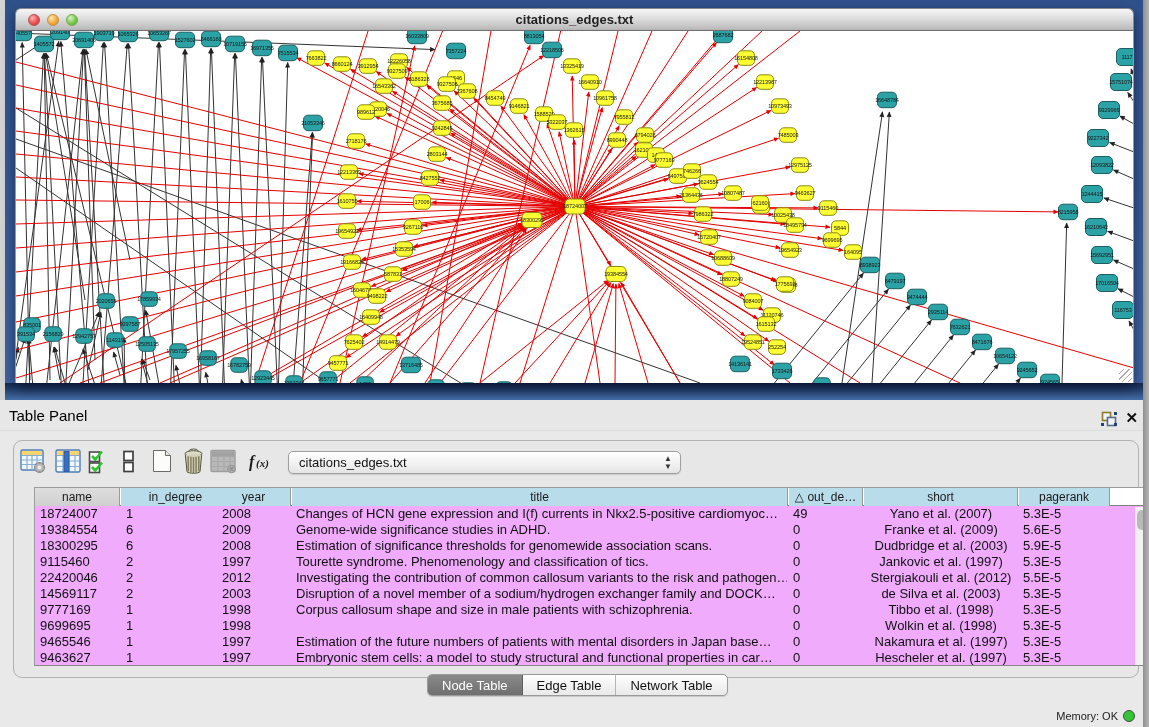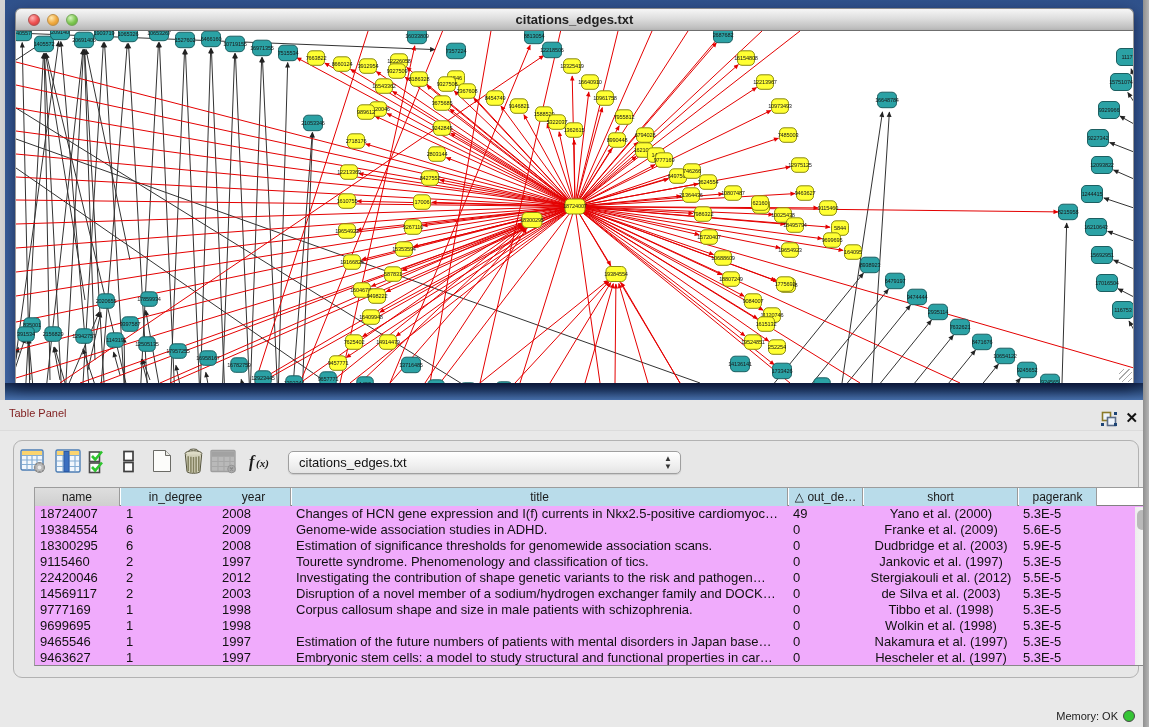--- a/index.html
+++ b/index.html
@@ -14,41 +14,41 @@
   box-shadow:0 5px 14px rgba(0,0,25,.55);}
 #titlebar{height:23px;border-radius:6px 6px 0 0;background:linear-gradient(180deg,#f6f6f6,#dedede 45%,#bfbfbf 90%,#b3b3b3);
   border:1px solid #8a8a8a;border-bottom:1px solid #6f6f6f;position:relative}
 #titlebar .t{text-align:center;font-size:13px;font-weight:bold;color:#222;line-height:21px}
 .tl{position:absolute;top:5px;width:12px;height:12px;border-radius:50%;}
 #gcontent{width:1119px;height:352px;background:#fff;border-left:1px solid #9a9a9a;border-right:1px solid #9a9a9a;overflow:hidden;position:relative}
 #grip{position:absolute;right:1px;bottom:1px;width:13px;height:13px;
  background:repeating-linear-gradient(135deg,transparent 0 3px,#aaa 3px 4px)}
 #tablepanel{position:absolute;left:0;top:400px;width:1149px;height:327px;background:#e9e9e9}
 #tp-head{height:31px;background:#e7e7e7;border-bottom:1px solid #dcdcdc;position:relative}
-#tp-head .t{position:absolute;left:9px;top:7px;font-size:11px;color:#7f1d1d}
+#tp-head .t{position:absolute;left:9px;top:7px;font-size:15px;color:#000000}
 #tp-float{position:absolute;right:32px;top:11px}
 #tp-x{position:absolute;right:11px;top:9px;font-size:15px;font-weight:bold;color:#111}
 #box{position:absolute;left:13px;top:40px;width:1126px;height:238px;background:#e7e7e7;
  border:1px solid #b2b2b2;border-radius:9px}
 #toolbar{position:absolute;left:0;top:4px;height:32px;width:100%;}
 .ti{position:absolute;top:3px}
 #combo{position:absolute;left:274px;top:6px;width:393px;height:23px;border:1px solid #9f9f9f;border-radius:5px;
  background:linear-gradient(180deg,#ffffff,#f0f0f0 60%,#e4e4e4);font-size:13px;color:#111;line-height:21px;padding-left:10px;
  box-shadow:0 1px 1px rgba(0,0,0,.12)}
 #combo .arr{position:absolute;right:8px;top:3px;font-size:8px;color:#333;line-height:8px;text-align:center}
 #table{position:absolute;left:20px;top:46px;width:1120px;height:179px;background:#f0abfc;border:1px solid #9c9c9c;border-bottom:1px solid #888;overflow:hidden}
 #thead{height:18px;border-bottom:1px solid #828282;background:#fff;font-size:12px;color:#1a1a1a;position:relative}
 #thead span{position:absolute;top:0;height:18px;line-height:18px;text-align:center;border-right:1px solid #9a9a9a;background:#b9dcea}
 #thead .h0{left:0;width:85px;background:linear-gradient(180deg,#dedede,#cfcfcf)}
 #thead .h1{left:86px;width:110px}
 #thead .h2{left:182px;width:74px}
 #thead .h3{left:257px;width:496px}
 #thead .h4{left:754px;width:74px}
 #thead .h5{left:829px;width:154px}
-#thead .h6{left:984px;width:78px}
+#thead .h6{left:984px;width:91px}
 #tbody{font-size:13px;color:#111}
 .trow{height:16px;line-height:16px;position:relative;white-space:nowrap}
 .trow span{position:absolute;top:0;height:16px;overflow:hidden}
 .c0{left:5px;width:80px}
 .c1{left:91px;width:90px}
 .c2{left:187px;width:69px}
 .c3{left:261px;width:491px}
 .c4{left:758px;width:70px}
 .c5{left:829px;width:154px;text-align:center}
 .c6{left:988px;width:87px}
@@ -937,28 +937,28 @@
           <span class="h5">short</span>
         <span class="h6">pagerank</span>
       </div>
       <div id="tbody">
           <div class="trow">
             <span class="c0">18724007</span>
             <span class="c1">1</span>
             <span class="c2">2008</span>
             <span class="c3">Changes of HCN gene expression and I(f) currents in Nkx2.5-positive cardiomyoc…</span>
             <span class="c4">49</span>
-            <span class="c5">Yano et al. (2000)</span>
+            <span class="c5">Yano et al. (2007)</span>
             <span class="c6">5.3E-5</span>
           </div>
           <div class="trow">
             <span class="c0">19384554</span>
             <span class="c1">6</span>
             <span class="c2">2009</span>
-            <span class="c3">Genome-wide association studies in ADHD.</span>
+            <span class="c3">Genome-wide significance studies in ADHD.</span>
             <span class="c4">0</span>
             <span class="c5">Franke et al. (2009)</span>
             <span class="c6">5.6E-5</span>
           </div>
           <div class="trow">
             <span class="c0">18300295</span>
             <span class="c1">6</span>
             <span class="c2">2008</span>
             <span class="c3">Estimation of significance thresholds for genomewide association scans.</span>
             <span class="c4">0</span>
@@ -971,21 +971,21 @@
             <span class="c2">1997</span>
             <span class="c3">Tourette syndrome. Phenomenology and classification of tics.</span>
             <span class="c4">0</span>
             <span class="c5">Jankovic et al. (1997)</span>
             <span class="c6">5.3E-5</span>
           </div>
           <div class="trow">
             <span class="c0">22420046</span>
             <span class="c1">2</span>
             <span class="c2">2012</span>
-            <span class="c3">Investigating the contribution of shape genetic variants to the risk and pathogen…</span>
+            <span class="c3">Investigating the contribution of common callosum variants to the risk and pathogen…</span>
             <span class="c4">0</span>
             <span class="c5">Stergiakouli et al. (2012)</span>
             <span class="c6">5.5E-5</span>
           </div>
           <div class="trow">
             <span class="c0">14569117</span>
             <span class="c1">2</span>
             <span class="c2">2003</span>
             <span class="c3">Disruption of a novel member of a sodium/hydrogen exchanger family and DOCK…</span>
             <span class="c4">0</span>
@@ -1025,14 +1025,19 @@
             <span class="c3">Embryonic stem cells: a model to study structural and functional properties in car…</span>
             <span class="c4">0</span>
             <span class="c5">Hescheler et al. (1997)</span>
             <span class="c6">5.3E-5</span>
           </div>
         </div>
       <div id="vscroll">
           <div id="vthumb"></div>
         </div>
     </div>
+    <div id="tabs">
+        <div class="sel">Node Table</div>
+        <div>Edge Table</div>
+        <div>Network Table</div>
+      </div>
   </div>
   <div id="status">Memory: OK<span class="dot"></span></div>
 </div>
 </body></html>

